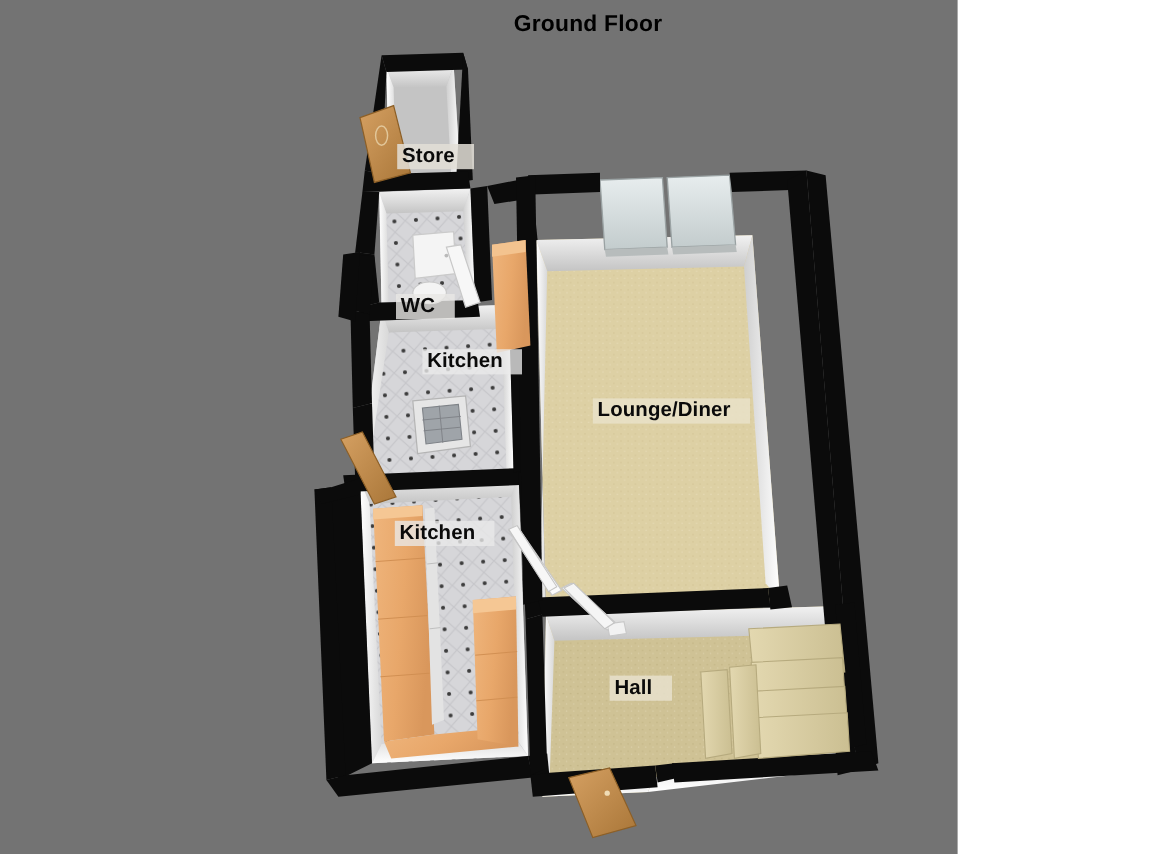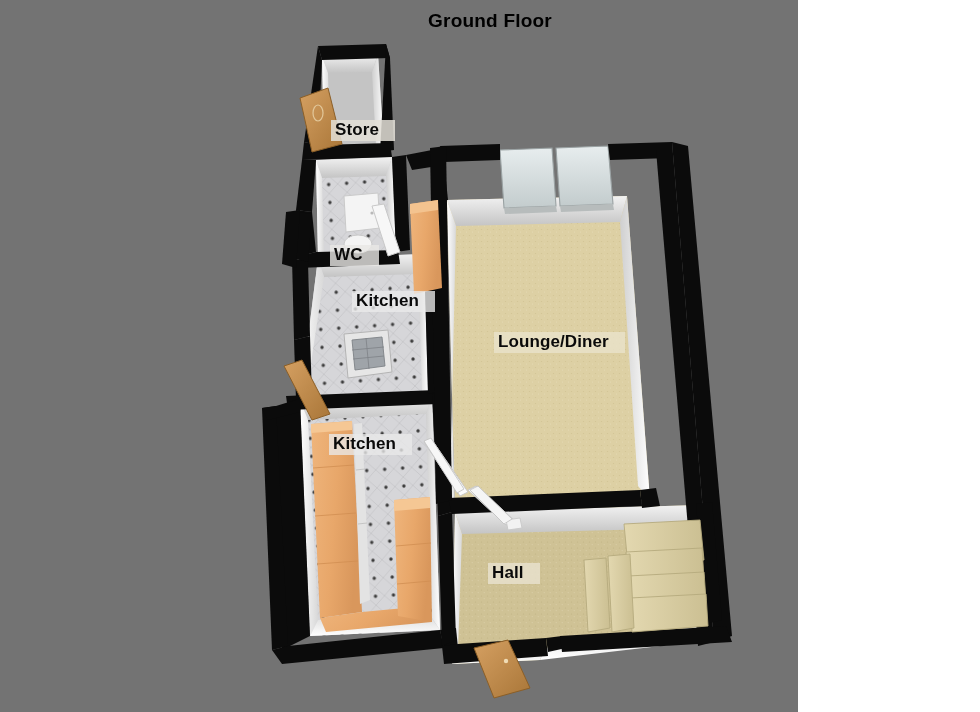--- a/index.html
+++ b/index.html
@@ -55,21 +55,21 @@
     white-space: nowrap;
     padding: 1px 16px 2px 4px;
     line-height: 1.05;
     letter-spacing: 0.1px;
   }
   .lbl-store   { left: 331px; top: 120px;  background: rgba(226,222,214,0.86); }
   .lbl-wc      { left: 330px; top: 215px;  background: rgba(232,231,229,0.80); margin-top: 30px; }
   .lbl-utility { left: 352px; top: 291px;  background: rgba(235,235,235,0.78); }
   .lbl-kitchen { left: 329px; top: 434px;  background: rgba(233,233,233,0.78); }
   .lbl-lounge  { left: 494px; top: 303px;  background: rgba(234,226,202,0.80); margin-top: 29px; }
-  .lbl-hall    { left: 488px; top: 563px;  background: rgba(232,226,206,0.82); text-align: right; }
+  .lbl-hall    { left: 508px; top: 563px;  background: rgba(232,226,206,0.82); text-align: right; }
 </style>
 </head>
 <body>
 
 <div id="plan-root">
 
   <div id="plan-title">Ground Floor</div>
 
   <svg id="plan-svg" viewBox="0 0 980 712">
 

